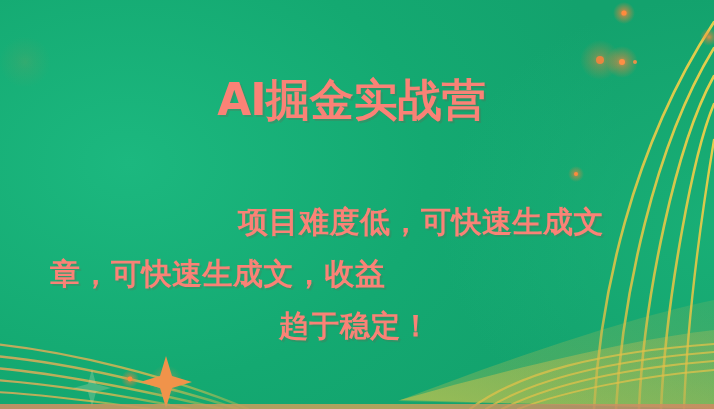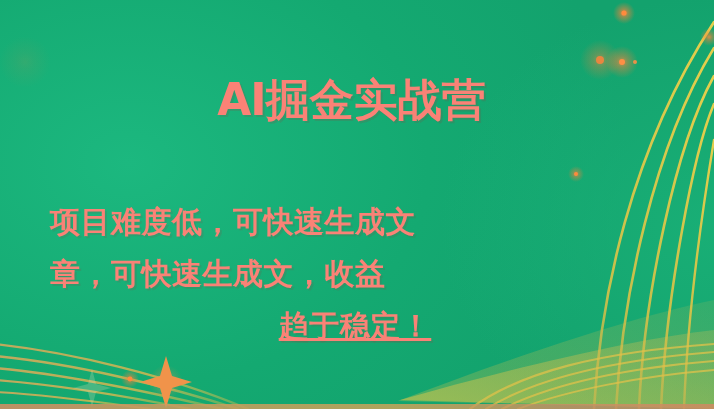--- a/index.html
+++ b/index.html
@@ -68,23 +68,23 @@
     top: 196px;
     text-align: center;
     font-size: 30px;
     line-height: 52px;
     font-weight: 700;
     color: #fa8276;
     text-shadow: 2px 2px 0px rgba(150,60,60,.16);
     letter-spacing: 0.5px;
   }
   .sub-line { display: block; }
-  .sub-line.l1 { text-align: left;  padding-left: 2px; }
+  .sub-line.l1 { text-align: right;  padding-left: 2px; }
   .sub-line.l2 { text-align: left;  padding-left: 2px; }
-  .sub-line.l3 { text-align: center; padding-left: 58px; text-decoration: underline; }
+  .sub-line.l3 { text-align: center; padding-left: 58px; }
 
   
   .bottom-strip {
     position: absolute;
     left: 0;
     bottom: 0;
     width: 714px;
     height: 5px;
     background: linear-gradient(90deg,#d98c63 0%, #cf9a5e 25%, #c9a45a 55%, #c98f63 80%, #d08a62 100%);
     opacity: .85;

